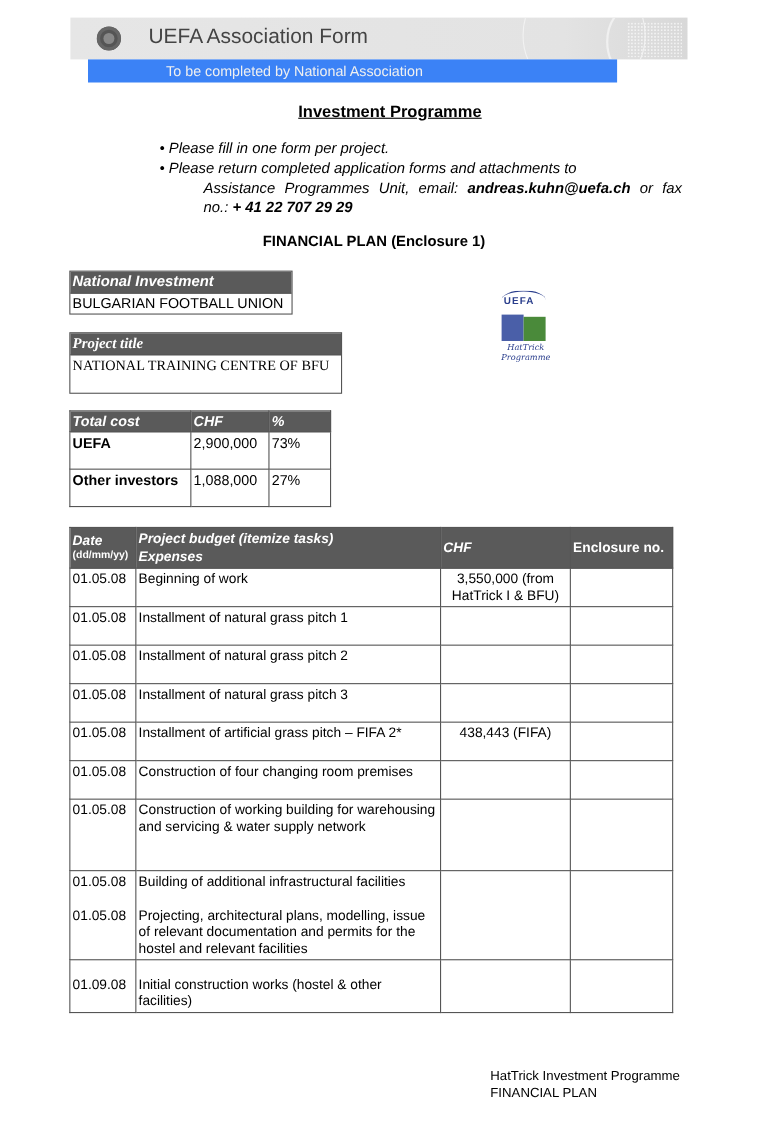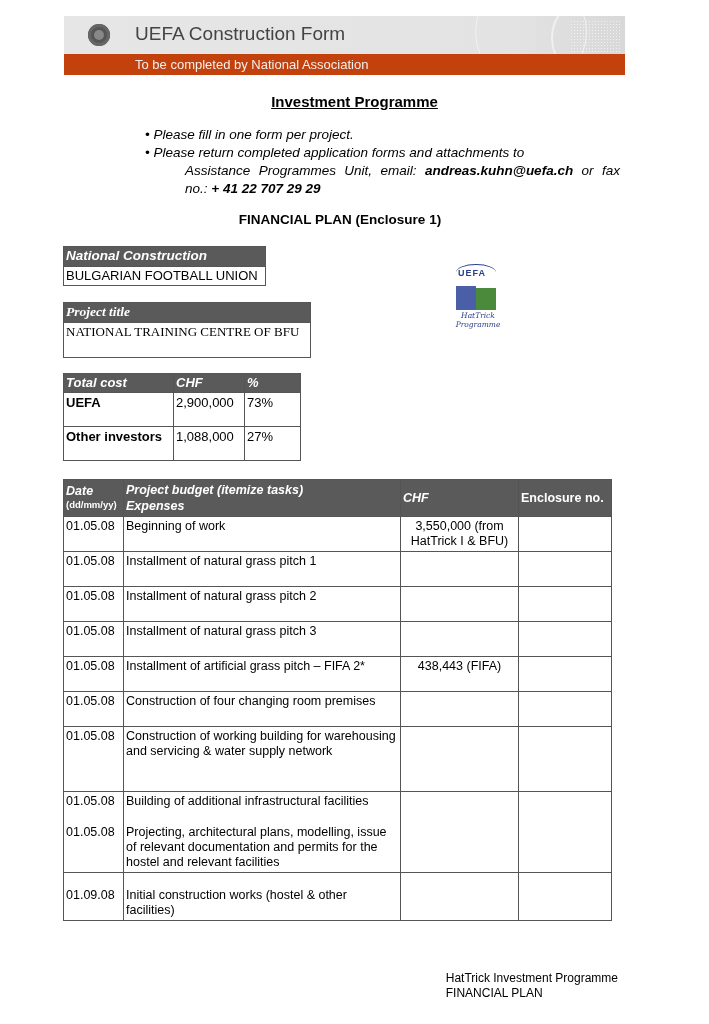--- a/index.html
+++ b/index.html
@@ -6,21 +6,21 @@
   body { width:709px; height:1024px; position:relative; font-family:"Liberation Sans", sans-serif; color:#000; overflow:hidden; }
 
   .header { position:absolute; left:64px; top:16px; width:561px; height:59px; }
   .header-top { position:absolute; left:0; top:0; width:561px; height:38px; background:linear-gradient(90deg,#e6e6e6 0%,#e3e3e3 80%,#d8d8d8 100%); overflow:hidden; }
   .header-logo { position:absolute; left:24px; top:8px; width:22px; height:22px; border-radius:50%; background:#555; box-shadow: inset 0 0 0 3px #666; }
   .header-logo::after { content:""; position:absolute; left:6px; top:6px; width:10px; height:10px; border-radius:50%; background:#888; }
   .header-title { position:absolute; left:71px; top:7px; font-size:19px; color:#444; }
   .globe { position:absolute; right:-10px; top:-20px; width:80px; height:80px; border-radius:50%; border:2px solid #f0f0f0; }
   .globe2 { position:absolute; right:38px; top:-40px; width:110px; height:110px; border-radius:50%; border:1px solid #f2f2f2; }
   .globe-dots { position:absolute; right:5px; top:4px; width:50px; height:32px; background-image:radial-gradient(#f4f4f4 35%, transparent 40%); background-size:3px 3px; opacity:0.9; }
-  .header-bar { position:absolute; left:0; top:38px; width:561px; height:21px; background:#c2410c; }
+  .header-bar { position:absolute; left:16px; top:38px; width:481px; height:21px; background:#3b82f6; }
   .header-sub { position:absolute; left:71px; top:3px; font-size:13px; color:#f0f0f0; }
 
   .doc-title { position:absolute; left:0; width:709px; top:93px; text-align:center; font-size:15px; font-weight:bold; text-decoration:underline; }
   .bullets { position:absolute; left:145px; top:126px; width:475px; font-size:13.5px; font-style:italic; line-height:18px; }
   .bullets .b { white-space:nowrap; }
   .bullets .cont { padding-left:40px; text-align:justify; text-align-last:justify; }
   .bullets .cont2 { padding-left:40px; }
   .bullets b { font-weight:bold; }
 
   .section-title { position:absolute; left:0; width:680px; top:212px; text-align:center; font-size:13.5px; font-weight:bold; }
@@ -53,40 +53,40 @@
 </style>
 </head>
 <body>
 
 <div class="header">
   <div class="header-top">
     <div class="globe2"></div>
     <div class="globe"></div>
     <div class="globe-dots"></div>
     <div class="header-logo"></div>
-    <div class="header-title">UEFA Construction Form</div>
+    <div class="header-title">UEFA Association Form</div>
   </div>
   <div class="header-bar">
     <div class="header-sub">To be completed by National Association</div>
   </div>
 </div>
 
 <div class="doc-title">Investment Programme</div>
 
 <div class="bullets">
   <div class="b">• <span>Please fill in one form per project.</span></div>
   <div class="b">• <span>Please return completed application forms and attachments to</span></div>
   <div class="cont"><span>Assistance Programmes Unit, email:</span> <b>andreas.kuhn@uefa.ch</b> <span>or fax</span></div>
   <div class="cont2"><span>no.:</span> <b>+ 41 22 707 29 29</b></div>
 </div>
 
 <div class="section-title">FINANCIAL PLAN (Enclosure 1)</div>
 
 <div class="box" style="left:63px; top:246px; width:201px;">
-  <div class="box-head">National Construction</div>
+  <div class="box-head">National Investment</div>
   <div class="box-body" style="height:16px;">BULGARIAN FOOTBALL UNION</div>
 </div>
 
 <div class="box" style="left:63px; top:302px; width:246px;font-family:Liberation Serif, serif;">
   <div class="box-head">Project title</div>
   <div class="box-body" style="height:32px;">NATIONAL TRAINING CENTRE OF BFU</div>
 </div>
 
 <div class="hattrick">
   <div class="ht-arc"></div>

